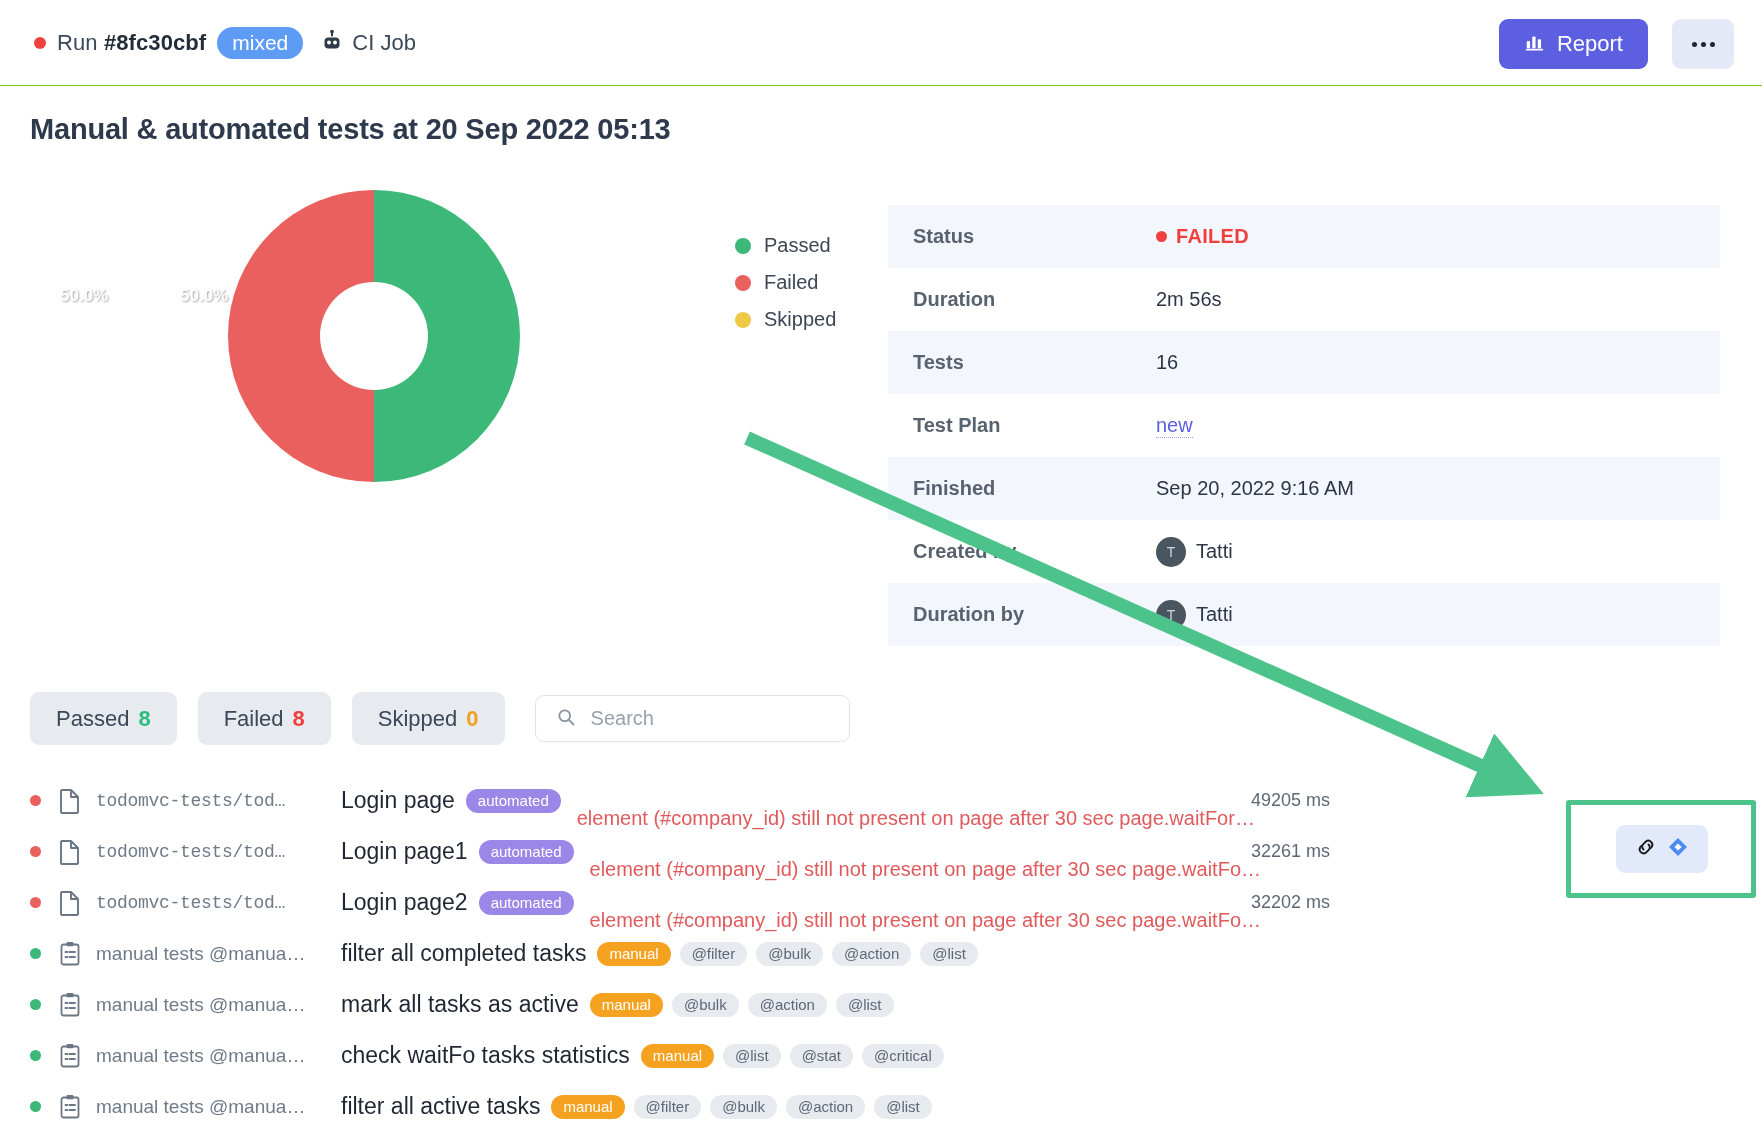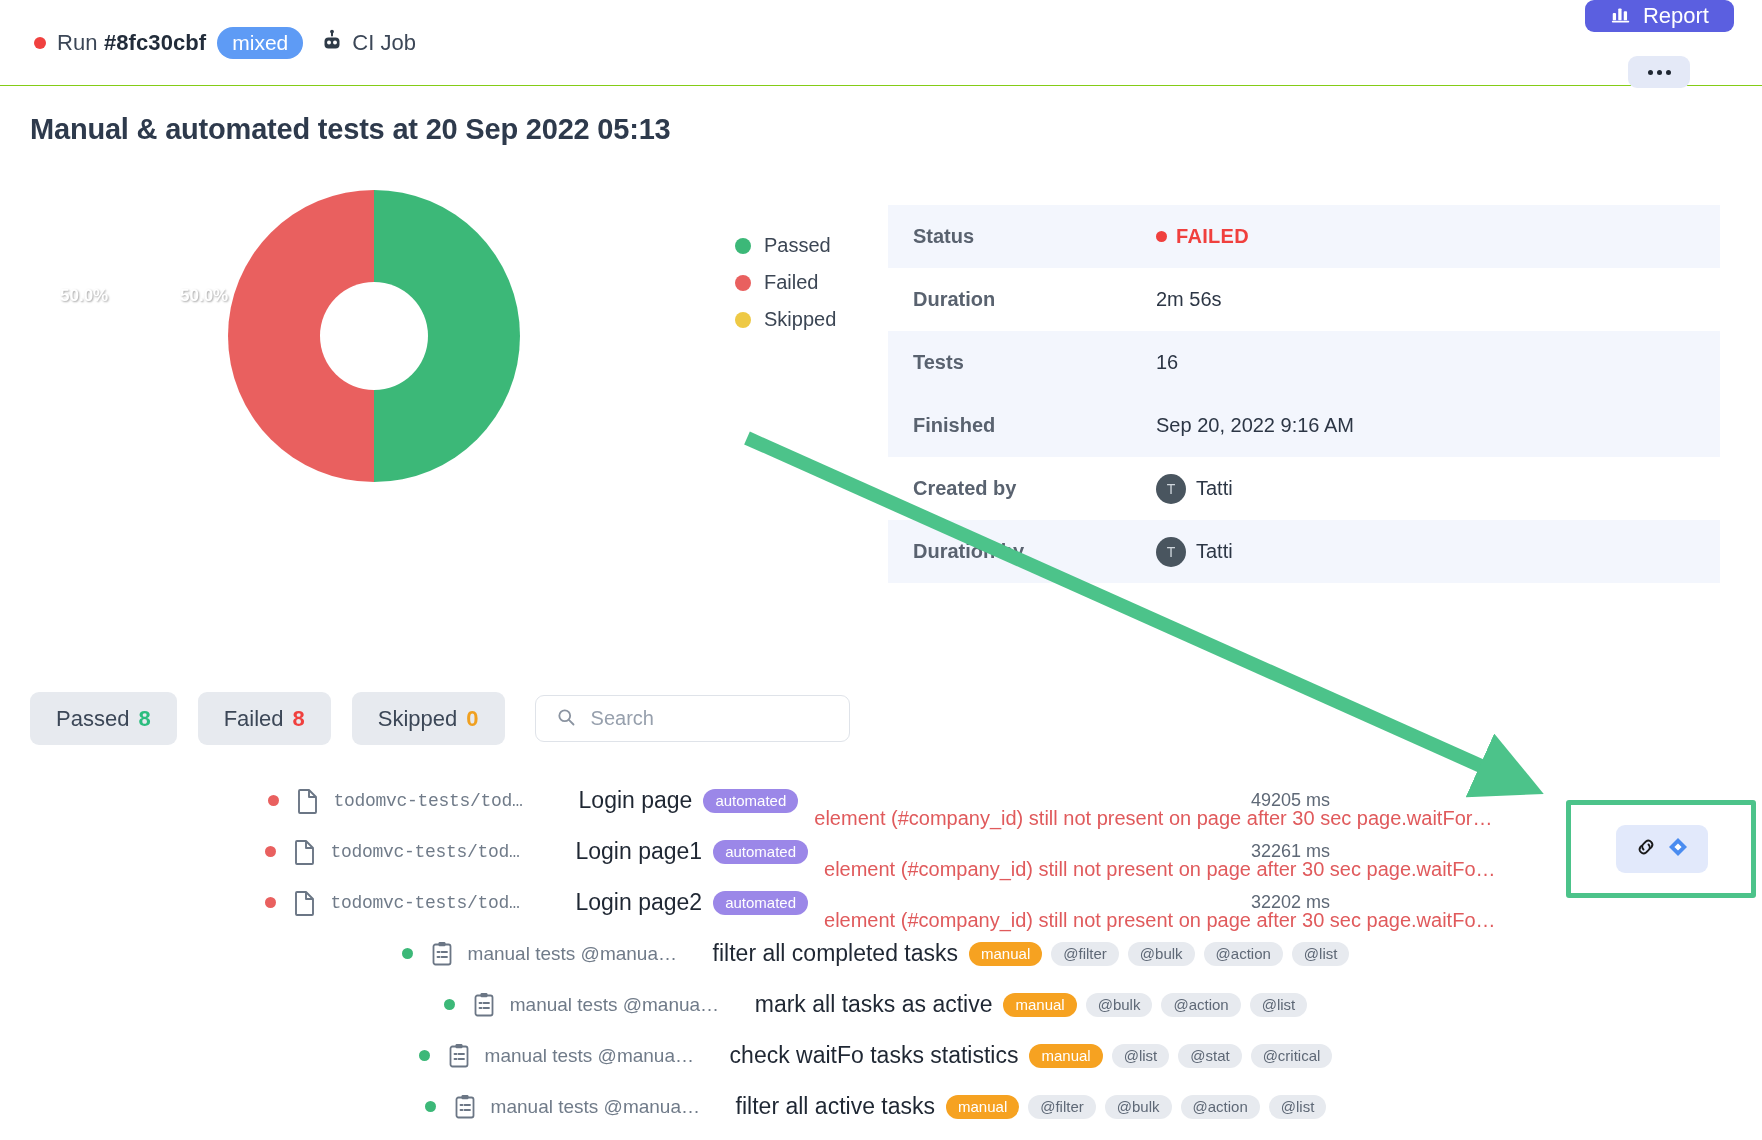--- a/index.html
+++ b/index.html
@@ -26,21 +26,21 @@
   .run-label b { font-weight: 700; color: #222c3a; }
   .badge-mixed {
     background: #5e9bf5; color:#fff; font-size: 21px; font-weight: 500;
     padding: 5px 15px 6px; border-radius: 16px; line-height: 1;
   }
   .ci-wrap { display: flex; align-items: center; gap: 8px; margin-left: 6px; }
   .ci-label { font-size: 22px; color: #3c4757; }
 
   .topbar-right {
     position: absolute; right: 28px; top: 0; height: 88px;
-    display:flex; align-items:center; gap: 24px; flex-direction: column;
+    display:flex; align-items:center; gap: 24px;
   }
   .btn-report {
     background: #5b5fe0; color: #fff; border: none; border-radius: 9px;
     height: 50px; padding: 0 25px; font-size: 22px; font-family: inherit;
     display:flex; align-items:center; gap: 11px; cursor: pointer;
   }
   .btn-more {
     background: #e4e9f7; border:none; border-radius: 9px; width: 62px; height: 50px;
     display:flex; align-items:center; justify-content:center; gap:4px; cursor:pointer;
   }
@@ -104,21 +104,21 @@
     display:flex; align-items:center; gap: 15px; padding: 0 20px; background:#fff;
   }
   .search-input {
     border:none; outline:none; font-size:20px; font-family:inherit; color:#3c4757;
     background:transparent; width: 220px;
   }
   .search-input::placeholder { color:#97a0ad; }
 
   
   .rows { position:absolute; left: 30px; top: 775px; width: 1700px; }
-  .row { display:flex; align-items:center; height: 51px; justify-content: center; }
+  .row { display:flex; align-items:center; height: 51px; }
   .r-dot { width: 11px; height: 11px; border-radius:50%; display:block; flex:none; margin-right: 16px; }
   .r-icon { width: 26px; flex:none; display:flex; align-items:center; justify-content:center; margin-right: 13px;}
   .r-path {
     flex:none; width: 245px; font-size: 19px; color:#707b89; white-space:nowrap; overflow:hidden;
   }
   .r-path.mono { font-family:"Liberation Mono", monospace; font-size:18px; letter-spacing:-.3px; }
   .r-name { font-size: 23px; color:#1f2733; white-space:nowrap; margin-right: 11px; }
   .tag {
     font-size: 15px; border-radius: 13px; padding: 4px 12px 5px; line-height:1; white-space:nowrap;
     margin-right: 9px; color:#fff;
@@ -218,20 +218,26 @@
         </span>
       </div>
     </div>
     <div class="info-row">
       <div class="info-key">Duration</div>
       <div class="info-val">2m 56s</div>
     </div>
     <div class="info-row alt">
       <div class="info-key">Tests</div>
       <div class="info-val">16</div>
+    </div>
+    <div class="info-row">
+      <div class="info-key">Test Plan</div>
+      <div class="info-val">
+        <span class="link-new">new</span>
+      </div>
     </div>
     <div class="info-row alt">
       <div class="info-key">Finished</div>
       <div class="info-val">Sep 20, 2022 9:16 AM</div>
     </div>
     <div class="info-row">
       <div class="info-key">Created by</div>
       <div class="info-val">
         <span class="avatar">T</span>
         <span>Tatti</span>

